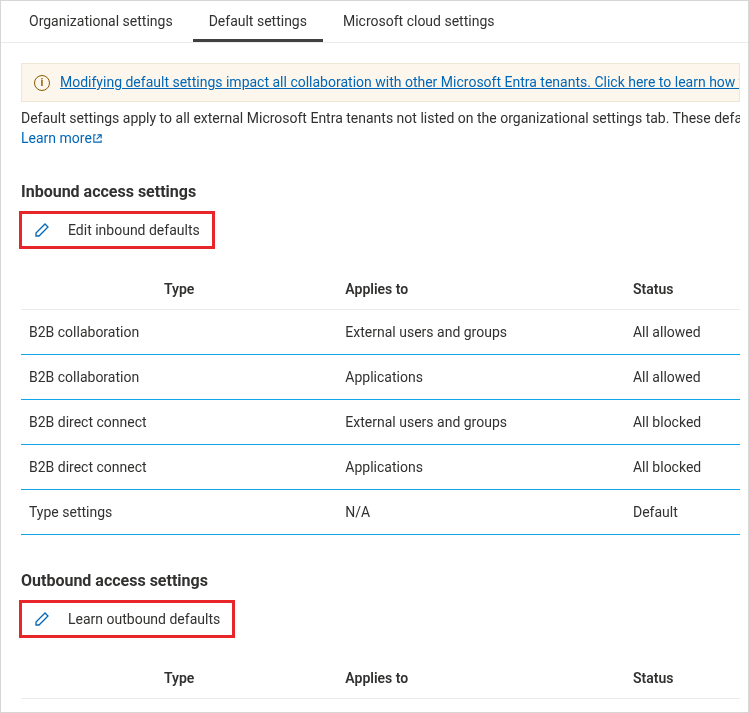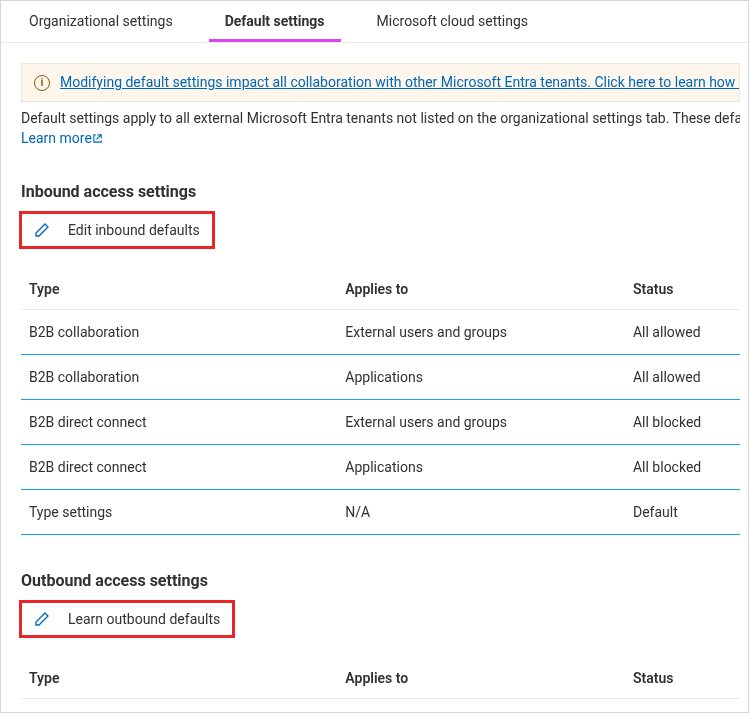--- a/index.html
+++ b/index.html
@@ -11,32 +11,32 @@
     width: 749px;
     height: 713px;
     overflow: hidden;
     border: 1px solid #d6d6d6;
   }
   .content { padding: 0; }
   .tabs {
     display: flex;
     border-bottom: 1px solid #edebe9;
     padding: 0 12px;
-    gap: 20px;
+    gap: 4px;
   }
   .tab {
     padding: 12px 16px 10px;
     cursor: pointer;
     color: #323130;
     border-bottom: 3px solid transparent;
     font-size: 14px;
   }
   .tab.active {
-    font-weight: 700;
-    border-bottom: 3px solid #d946ef;
+    font-weight: 400;
+    border-bottom: 3px solid #404040;
   }
   .panel { padding: 20px 8px 0 20px; }
   .info-banner {
     background: #fdf6ed;
     border: 1px solid #f0e6d6;
     padding: 10px 12px;
     display: flex;
     align-items: flex-start;
     gap: 10px;
     margin-bottom: 6px;
@@ -116,21 +116,21 @@
     font-size: 14px;
     padding: 10px 8px 12px 8px;
     border-bottom: 1px solid #edebe9;
   }
   td {
     padding: 14px 8px;
     border-bottom: 1px solid #0ea5e9;
     font-size: 14px;
     color: #323130;
   }
-  .col-type { width: 44%; }
+  .col-type { width: 44%; text-align: center; }
   .col-applies { width: 40%; }
   .col-status { width: 16%; }
 </style>
 </head>
 <body>
 
 <div class="content">
   <div class="tabs">
     <div class="tab">Organizational settings</div>
     <div class="tab active">Default settings</div>

